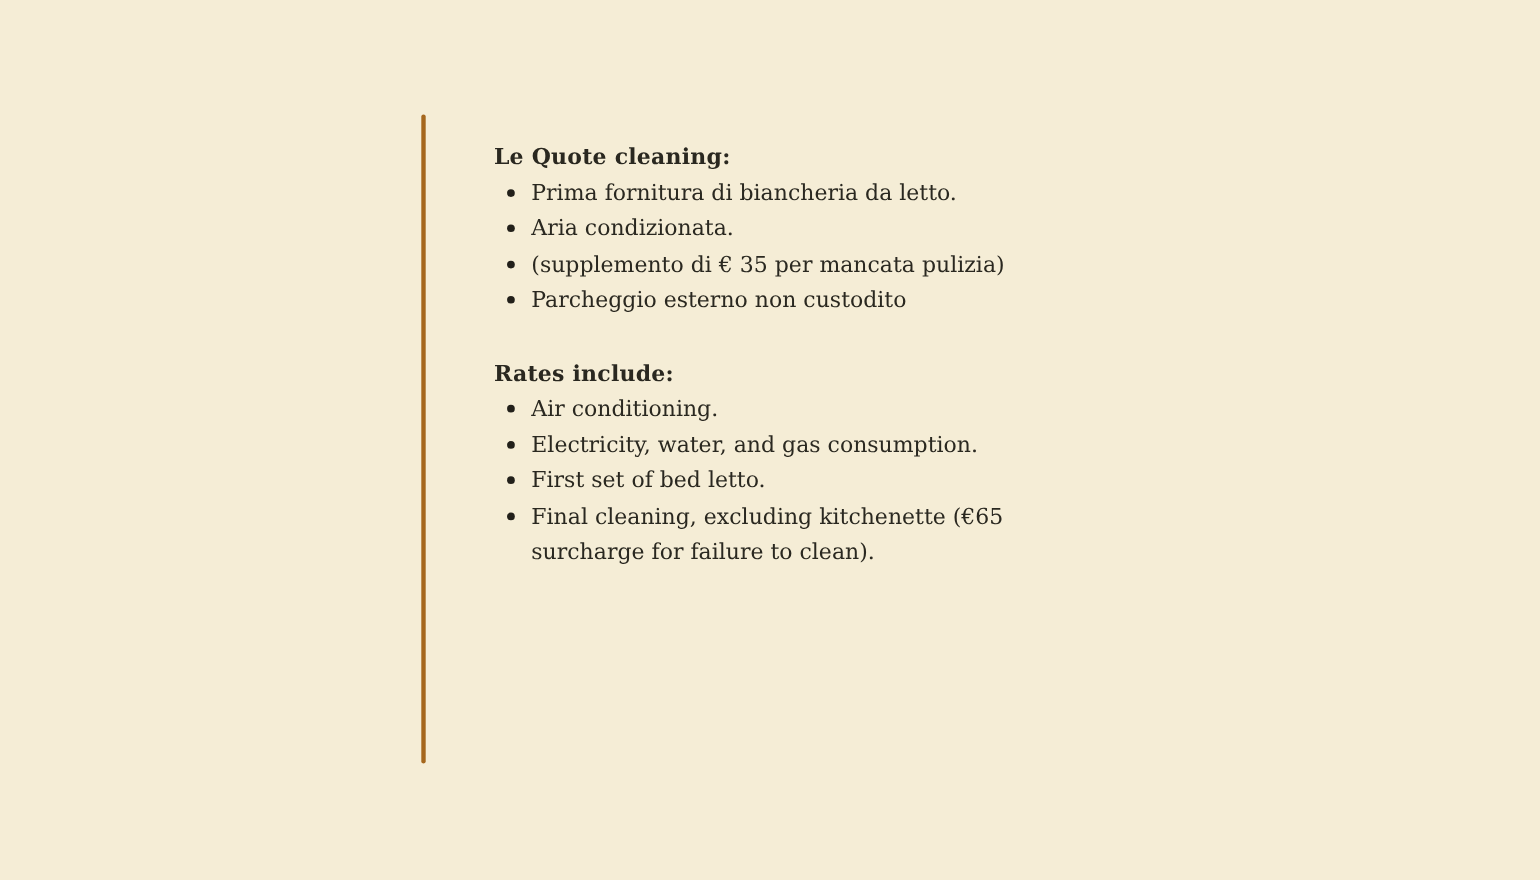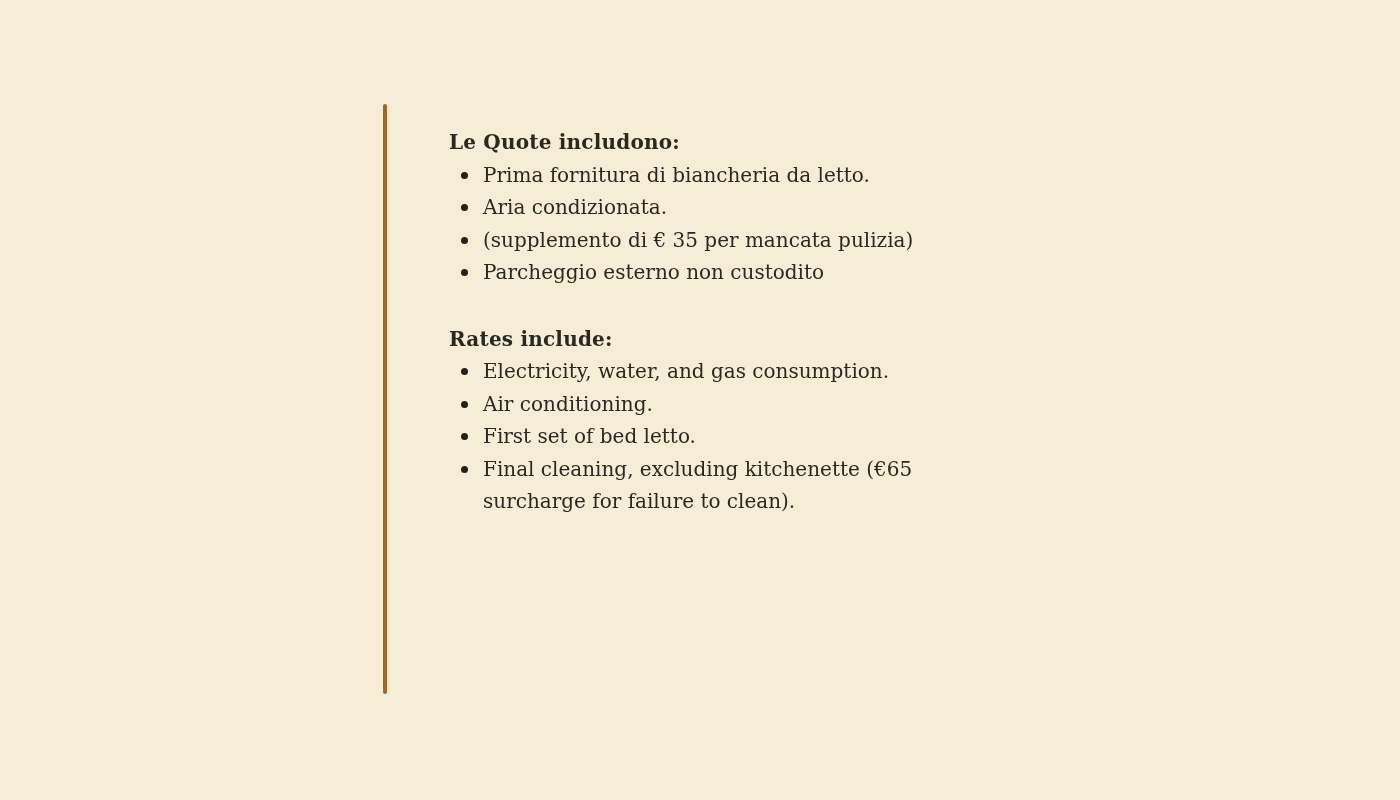--- a/index.html
+++ b/index.html
@@ -65,45 +65,45 @@
   }
 </style>
 </head>
 <body>
 
 <div class="accent-rule"></div>
 
 <div class="content">
 
   <div class="section">
-    <p class="section-heading">Le Quote includono:</p>
+    <p class="section-heading">Le Quote cleaning:</p>
     <ul class="bullet-list">
       <li>
         <span class="line">Prima fornitura di biancheria da letto.</span>
       </li>
       <li>
         <span class="line">Aria condizionata.</span>
       </li>
       <li>
         <span class="line">(supplemento di € 35 per mancata pulizia)</span>
       </li>
       <li>
         <span class="line">Parcheggio esterno non custodito</span>
       </li>
     </ul>
   </div>
 
   <div class="section">
     <p class="section-heading">Rates include:</p>
     <ul class="bullet-list">
       <li>
-        <span class="line">Electricity, water, and gas consumption.</span>
+        <span class="line">Air conditioning.</span>
       </li>
       <li>
-        <span class="line">Air conditioning.</span>
+        <span class="line">Electricity, water, and gas consumption.</span>
       </li>
       <li>
         <span class="line">First set of bed letto.</span>
       </li>
       <li>
         <span class="line">Final cleaning, excluding kitchenette (€65</span>
         <span class="line">surcharge for failure to clean).</span>
       </li>
     </ul>
   </div>

